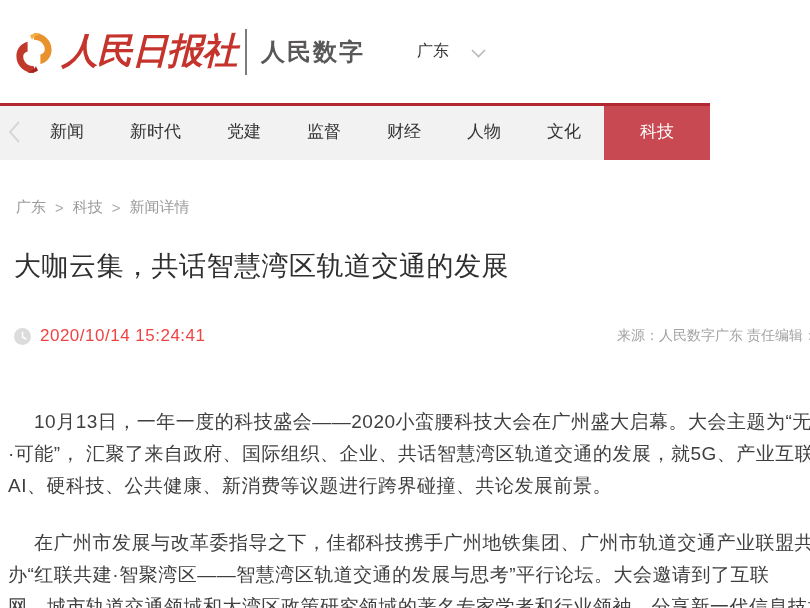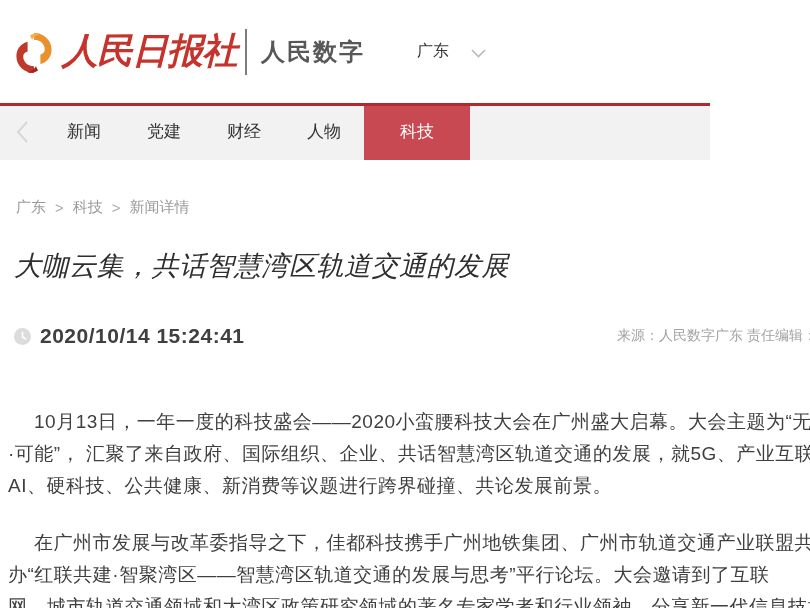--- a/index.html
+++ b/index.html
@@ -29,24 +29,24 @@
   .nav-item.active { background:#c84952; color:#fff; padding:0 36px; z-index:1; }
 
   
   .breadcrumb { margin:38px 0 0 16px; font-size:15px; color:#9b9b9b; display:flex; align-items:center; }
   .breadcrumb .sep { margin:0 9px; color:#a8a8a8; }
   .crumb { cursor:pointer; }
   .crumb.current { cursor:default; }
 
   
   .article { padding-left:14px; }
-  .article-title { margin:31px 7px 0 0; font-size:27px; font-weight:500; color:#2f2f2f; letter-spacing:0.5px; white-space:nowrap;font-style:italic; }
+  .article-title { margin:31px 7px 0 0; font-size:27px; font-weight:500; color:#2f2f2f; letter-spacing:0.5px; white-space:nowrap; }
   .meta-row { position:relative; margin-top:42px; height:20px; display:flex; align-items:center; }
   .clock { width:17px; height:17px; margin-right:9px; display:inline-flex; }
-  .date { font-size:21px; color:#404040; letter-spacing:0.5px;font-weight:bold; }
+  .date { font-size:17px; color:#ef4444; letter-spacing:0.5px; }
   .source { position:absolute; left:603px; top:1px; font-size:14px; color:#a3a3a3; white-space:nowrap; }
 
   .body-text { margin-top:60px; margin-left:-6px; font-size:19px; color:#3f3f3f; }
   .para { margin:17px 0 25px 0; }
   .line { white-space:nowrap; line-height:32px; height:32px; letter-spacing:0.5px; }
   .line.indent { text-indent:26px; }
 </style>
 </head>
 <body>
 
@@ -72,23 +72,26 @@
     </div>
   </header>
 
   <nav class="navbar">
     <div class="nav-scroll">
       <svg width="12" height="24" viewBox="0 0 12 24">
         <path d="M11 2 L2 12 L11 22" stroke="#d7d7d7" stroke-width="2" fill="none"></path>
       </svg>
     </div>
     <div class="nav-item">新闻</div>
+    <div class="nav-item">新时代</div>
     <div class="nav-item">党建</div>
+    <div class="nav-item">监督</div>
     <div class="nav-item">财经</div>
     <div class="nav-item">人物</div>
+    <div class="nav-item">文化</div>
     <div class="nav-item active">科技</div>
   </nav>
 
   <div class="breadcrumb">
     <span class="crumb">广东</span>
     <span class="sep">&gt;</span>
     <span class="crumb">科技</span>
     <span class="sep">&gt;</span>
     <span class="crumb current">新闻详情</span>
   </div>

